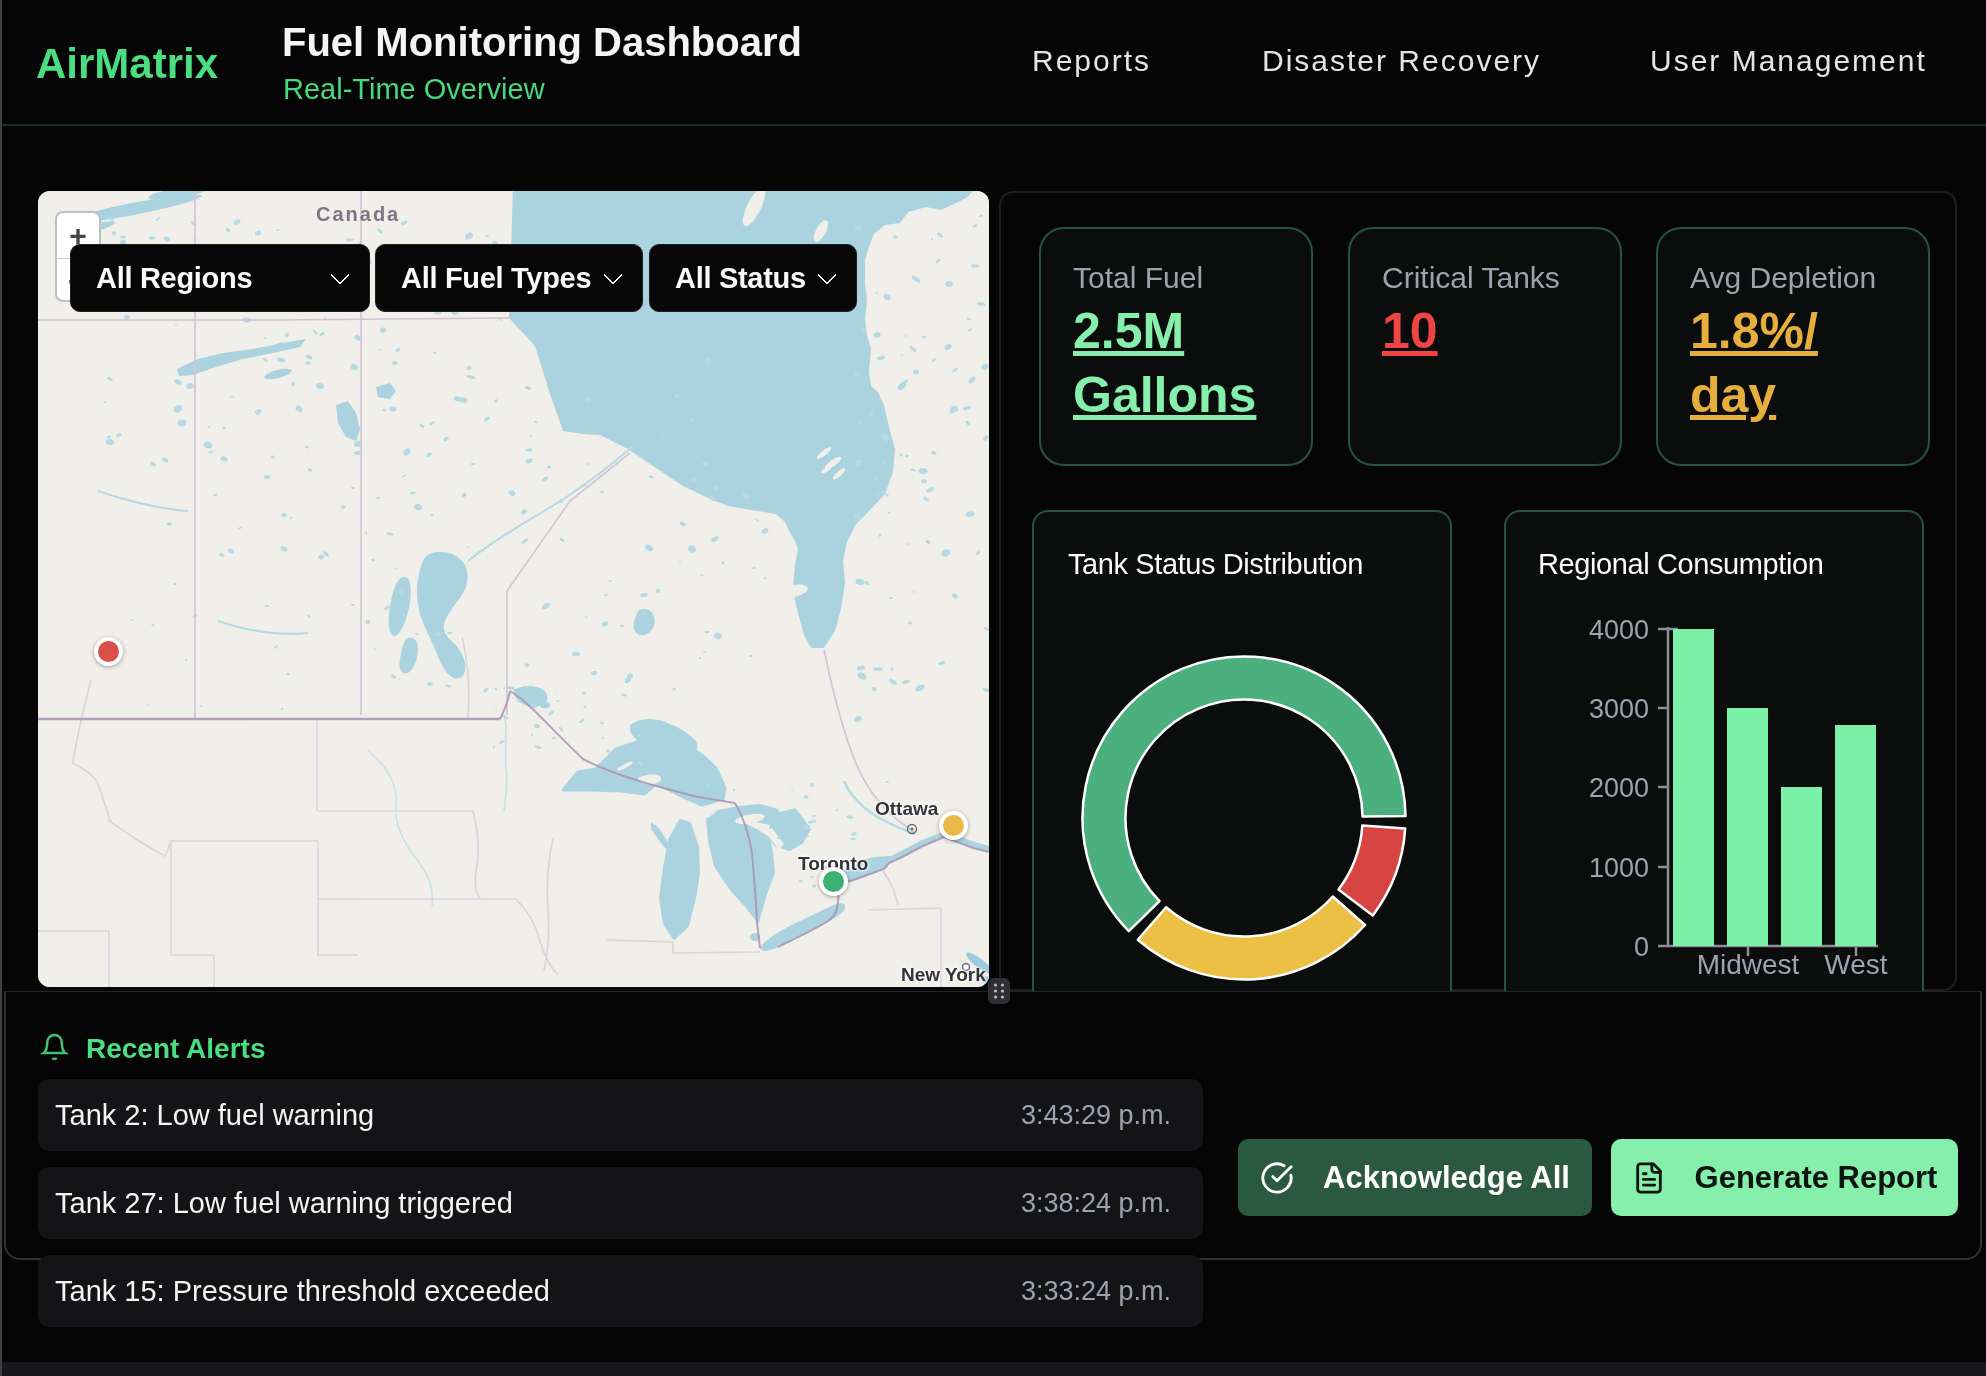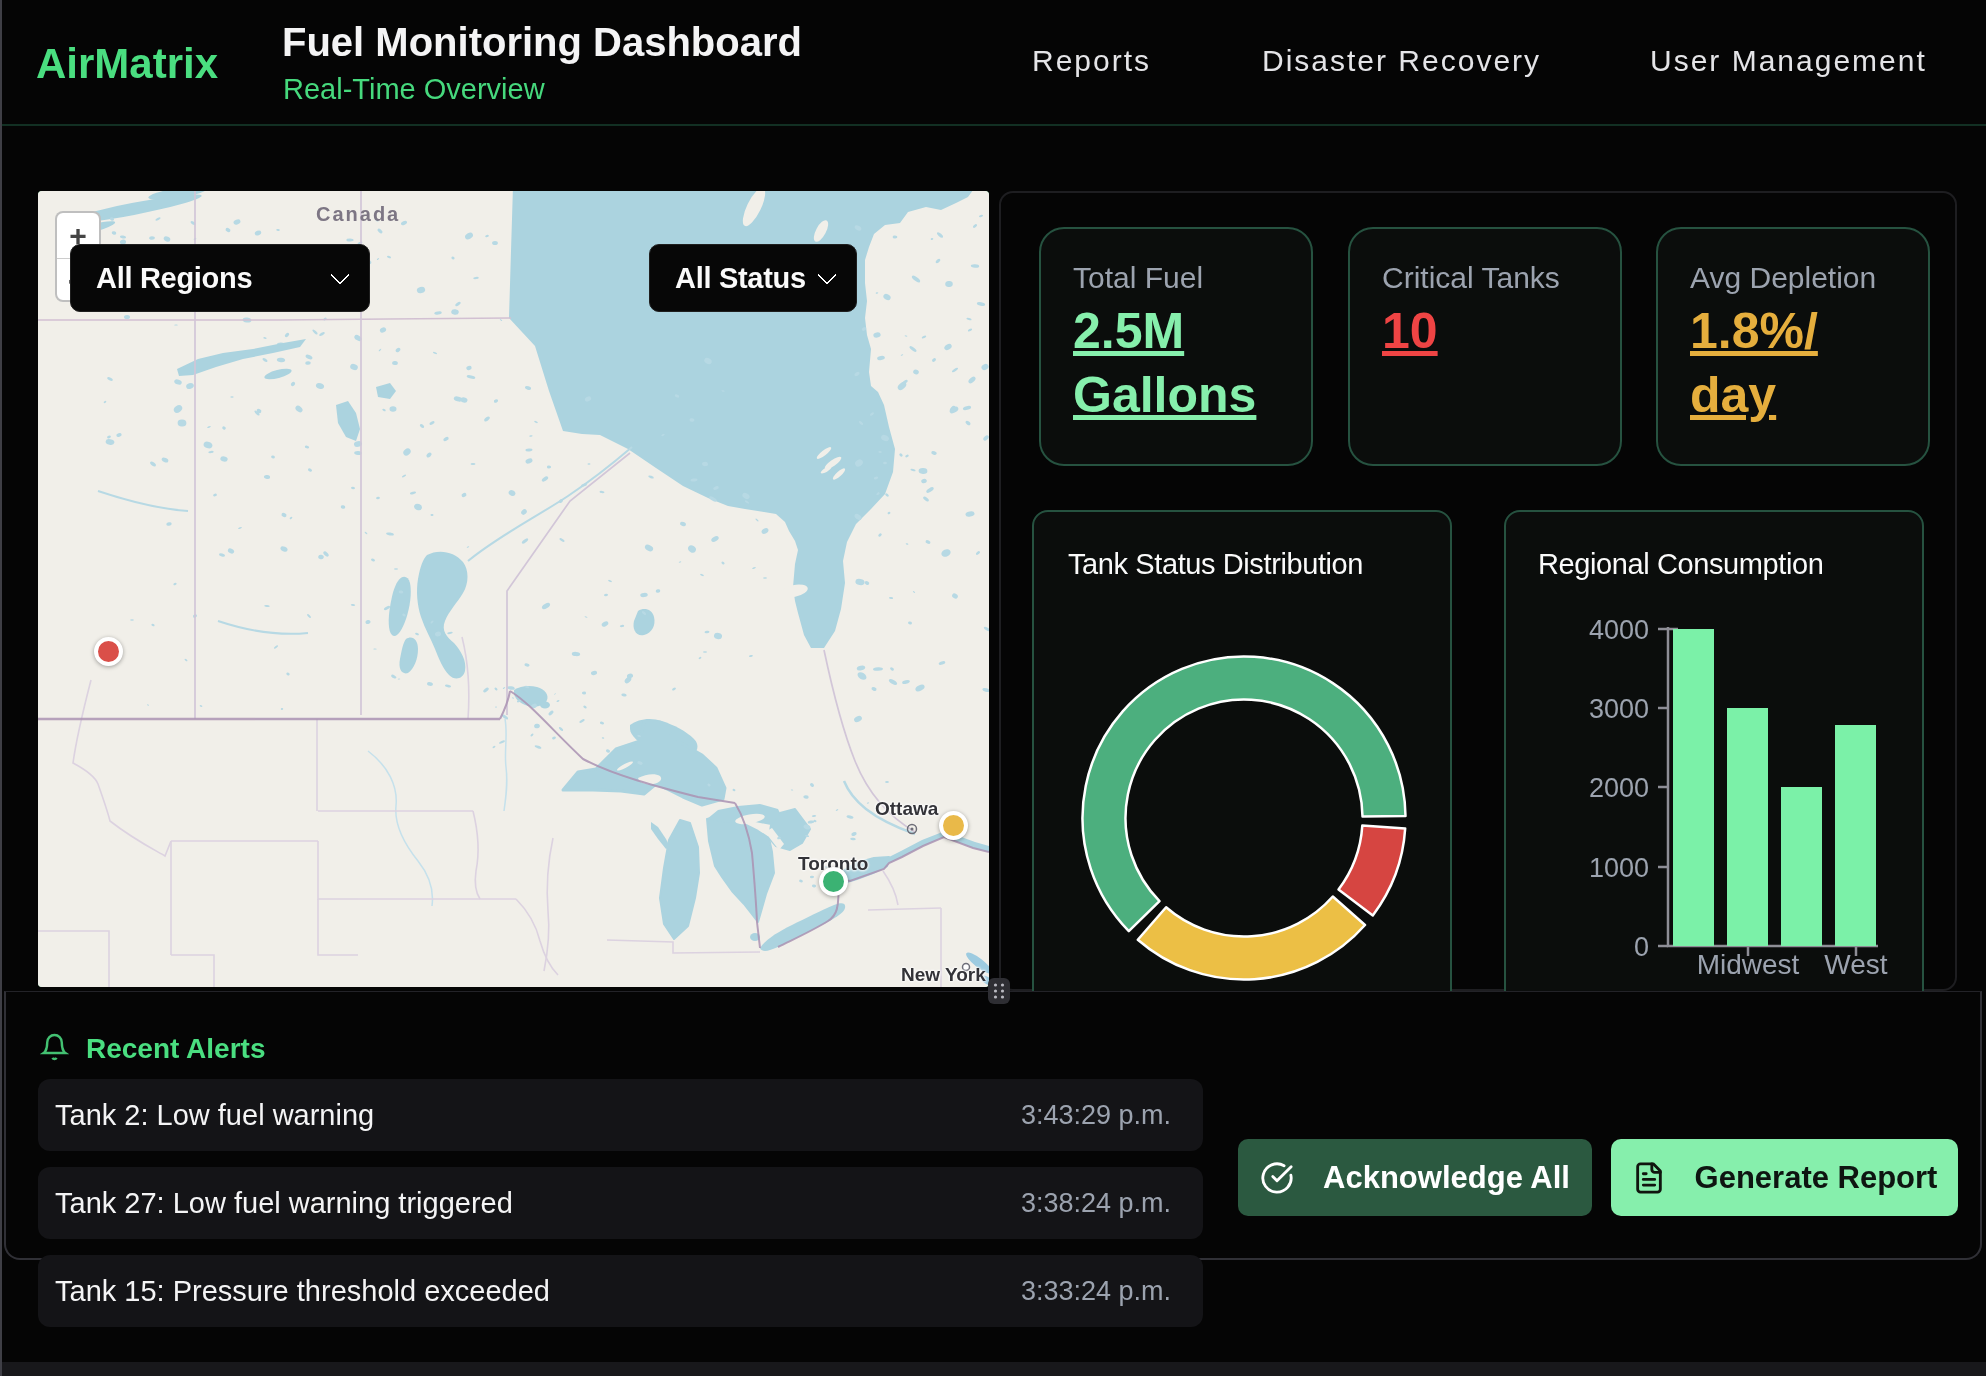--- a/index.html
+++ b/index.html
@@ -7,21 +7,21 @@
 #stage { position:relative; width:1986px; height:1376px; background:#050505; }
 #botstrip { position:absolute; left:0; top:1362px; width:1986px; height:14px; background:#18181b; }
 #leftedge { position:absolute; left:0; top:0; width:2px; height:1376px; background:#3f3f46; z-index:50; }
 
 #header { position:absolute; left:0; top:0; width:1986px; height:126px; background:#050505; border-bottom:2px solid #123023; }
 #logo { position:absolute; left:36px; top:40px; font-size:42px; font-weight:700; color:#4ade80; letter-spacing:0px; }
 #htitle { position:absolute; left:282px; top:20px; font-size:40px; font-weight:700; color:#f4f4f5; }
 #hsub { position:absolute; left:283px; top:73px; font-size:29px; font-weight:400; color:#46d97d; }
 .nav { position:absolute; top:44px; font-size:30px; color:#e4e4e7; font-weight:400; letter-spacing:2px; }
 
-#map { position:absolute; left:38px; top:191px; width:951px; height:796px; border-radius:4px; overflow:hidden; background:#86efac; }
+#map { position:absolute; left:38px; top:191px; width:951px; height:796px; border-radius:12px; overflow:hidden; background:#86efac; }
 .maplabel { position:absolute; color:#7d7684; font-weight:600; letter-spacing:2px; }
 .citylabel { position:absolute; color:#333338; font-weight:600; text-shadow:0 0 3px #fff,0 0 3px #fff,0 0 3px #fff; }
 .marker { position:absolute; border-radius:50%; width:29px; height:29px; border:4px solid #fff; box-shadow:0 1px 4px rgba(0,0,0,.35); }
 #zoomctl { position:absolute; left:17px; top:20px; width:46px; height:91px; background:#fff; border:2px solid rgba(0,0,0,.25); border-radius:8px; }
 #zoomctl .zc { width:100%; height:45px; text-align:center; color:#454545; font-size:30px; font-weight:700; line-height:45px; }
 #zoomctl .div { height:1px; background:#ccc; }
 .pill { position:absolute; top:53px; height:68px; background:#070707; border:1px solid #1f1f1f; border-radius:10px; color:#fafafa; font-size:29px; font-weight:600; line-height:66px; padding-left:25px; letter-spacing:-0.3px; z-index:10; }
 .pill .chev { position:absolute; right:22px; top:23px; width:14px; height:14px; border-right:2.8px solid #fff; border-bottom:2.8px solid #fff; transform:rotate(45deg); border-radius:1px; }
 #handle { position:absolute; left:988px; top:978px; width:22px; height:26px; background:#2e2e33; border-radius:6px; z-index:11; }
 
@@ -551,20 +551,21 @@
   <div class="citylabel" style="left:863px; top:773px; font-size:19px;">New York</div>
   <div class="marker" style="left:55.5px; top:445.5px; background:#da4f49;"></div>
   <div class="marker" style="left:900.5px; top:619.5px; background:#e9b949;"></div>
   <div class="marker" style="left:780.5px; top:675.5px; background:#3bb273;"></div>
   <div id="zoomctl">
         <div class="zc">+</div>
         <div class="div"></div>
         <div class="zc" style="font-size:34px;">−</div>
       </div>
   <div class="pill" style="left:32px; width:300px;">All Regions<span class="chev"></span></div>
+  <div class="pill" style="left:337px; width:268px;">All Fuel Types<span class="chev"></span></div>
   <div class="pill" style="left:611px; width:208px;">All Status<span class="chev"></span></div>
 </div>
 <div id="handle"><svg width="22" height="26" viewBox="0 0 22 26">
         <g fill="#b9b9c0">
           <circle cx="7.5" cy="7" r="1.6"></circle>
           <circle cx="14.5" cy="7" r="1.6"></circle>
           <circle cx="7.5" cy="13" r="1.6"></circle>
           <circle cx="14.5" cy="13" r="1.6"></circle>
           <circle cx="7.5" cy="19" r="1.6"></circle>
           <circle cx="14.5" cy="19" r="1.6"></circle>

